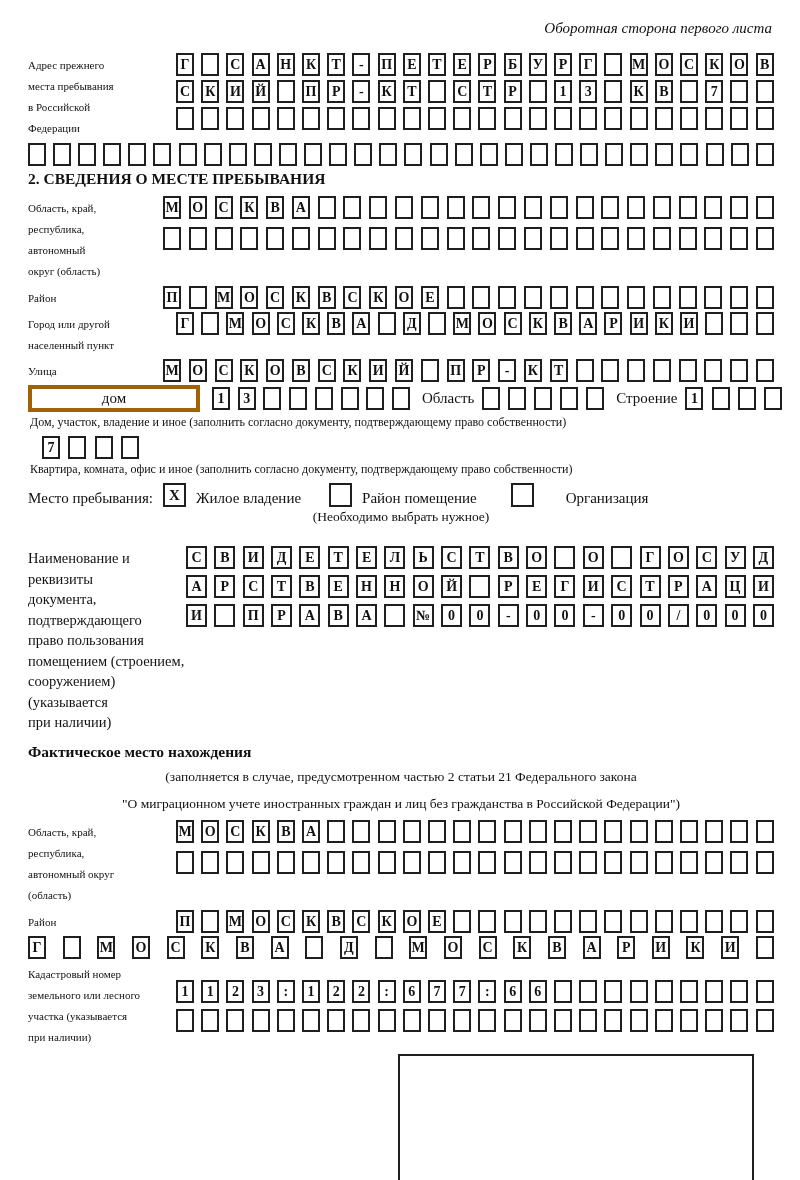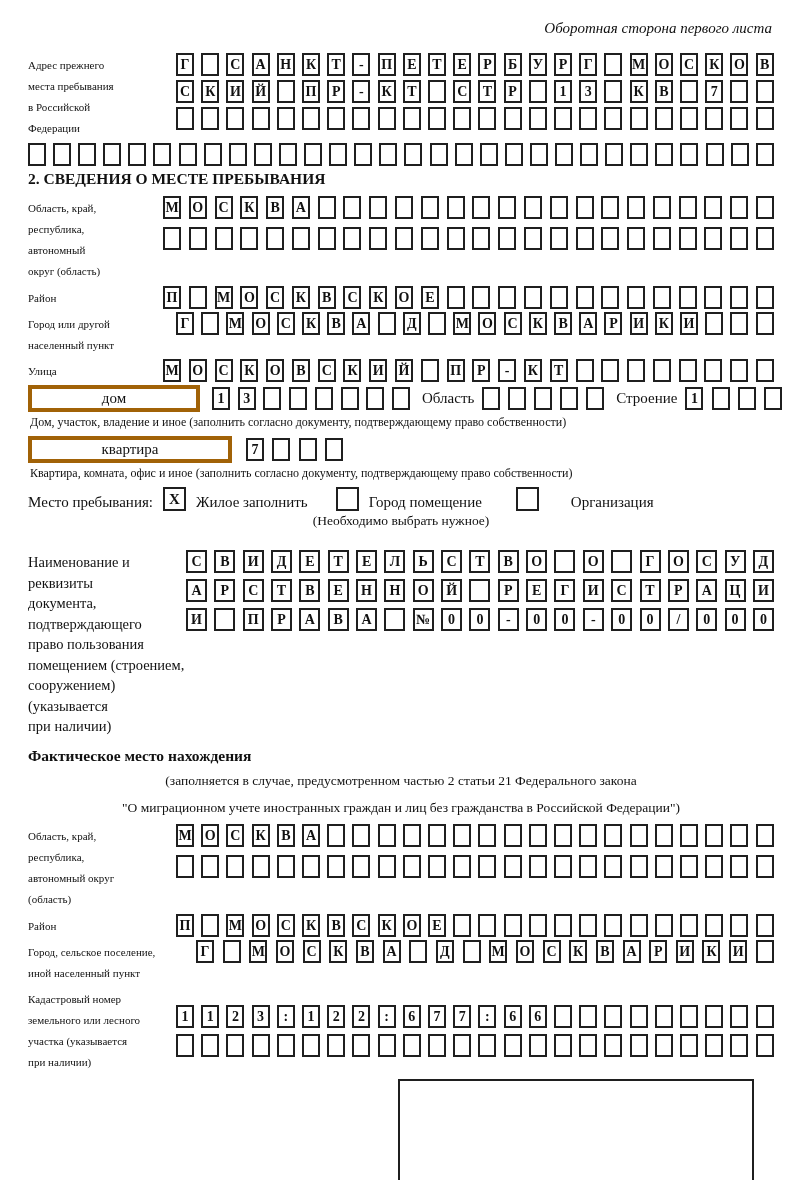--- a/index.html
+++ b/index.html
@@ -359,37 +359,36 @@
   <div class="subgroup" style="width:97px">
       <span class="box">1</span>
       <span class="box"></span>
       <span class="box"></span>
       <span class="box"></span>
     </div>
 </div>
 <div class="caption">Дом, участок, владение и иное (заполнить согласно документу, подтверждающему право собственности)</div>
 
 <div class="frow" style="align-items:center">
-  <div class="field-label" style="width:204px">квартира</div>
   <div class="spacer" style="width:14px"></div>
   <div class="subgroup" style="width:97px">
       <span class="box">7</span>
       <span class="box"></span>
       <span class="box"></span>
       <span class="box"></span>
     </div>
 </div>
 <div class="caption">Квартира, комната, офис и иное (заполнить согласно документу, подтверждающему право собственности)</div>
 
 <div class="stay-row">
   <span>Место пребывания:</span>
   <span class="checkbox">X</span>
-  <span>Жилое заполнить</span>
+  <span>Жилое владение</span>
   <span class="checkbox" style="margin-left:28px"></span>
-  <span>Город помещение</span>
+  <span>Район помещение</span>
   <span class="checkbox" style="margin-left:34px"></span>
   <span style="margin-left:22px">Организация</span>
 </div>
 <div class="note" style="margin:0 0 21px 0">(Необходимо выбрать нужное)</div>
 
 <div class="doc-block">
   <div class="frow">
     <div class="label">Наименование и реквизиты
 документа, подтверждающего
 право пользования
@@ -559,22 +558,20 @@
       <span class="box"></span>
       <span class="box"></span>
       <span class="box"></span>
       <span class="box"></span>
       <span class="box"></span>
       <span class="box"></span>
     </div>
 </div>
 
 <div class="frow">
-  <div class="label" style="width:168px">Город, сельское поселение,
-иной населенный пункт</div>
   <div class="boxrow">
       <span class="box">Г</span>
       <span class="box"></span>
       <span class="box">М</span>
       <span class="box">О</span>
       <span class="box">С</span>
       <span class="box">К</span>
       <span class="box">В</span>
       <span class="box">А</span>
       <span class="box"></span>

